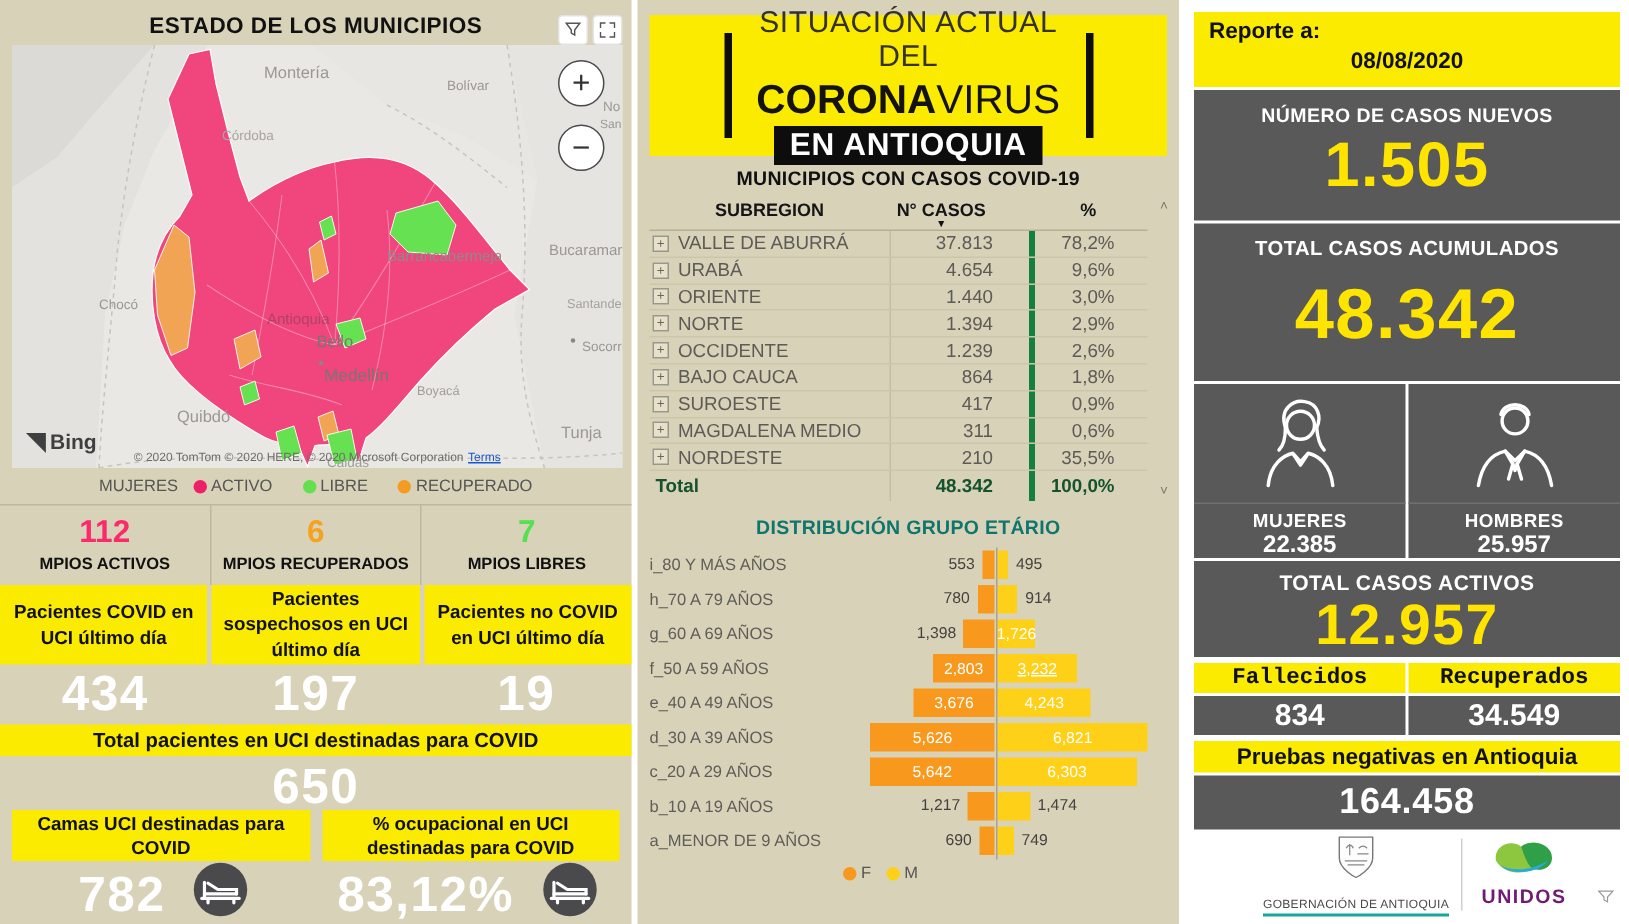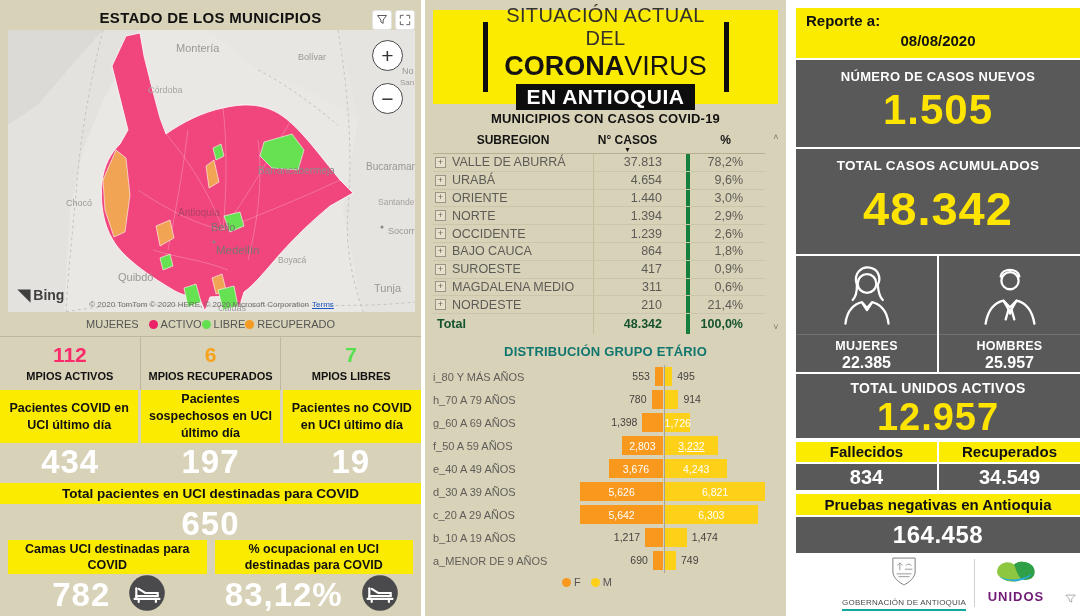--- a/index.html
+++ b/index.html
@@ -101,21 +101,21 @@
   #cum-box .big-yellow { font-size:47px; margin-top:8px; letter-spacing:1px; }
   .gender-row { position:absolute; top:256px; left:6px; width:284px; height:116px; display:flex; gap:2px; }
   .gender-cell { flex:1; background:#595959; text-align:center; }
   .gender-cell svg { margin-top:6px; }
   .gender-lab { border-top:1px solid #707070; margin-top:2px; padding-top:4px; color:#fff; font-weight:bold; font-size:12.5px; letter-spacing:.3px; }
   .gender-val { color:#fff; font-weight:bold; font-size:16px; margin-top:1px; }
   #active-box { top:374px; height:64px; }
   #active-box .rlab { font-size:14px; padding-top:6px; }
   #active-box .big-yellow { font-size:38px; letter-spacing:1px; }
   .outcome-heads { position:absolute; top:442px; left:6px; width:284px; display:flex; gap:2px; }
-  .outcome-heads .ych { flex:1; background:#FAEB00; text-align:center; font-size:15px; font-weight:bold; color:#111; height:20px; line-height:20px; }
+  .outcome-heads .ych { flex:1; background:#FAEB00; text-align:center; font-size:15px; font-weight:bold; color:#111; height:20px; line-height:20px;font-family:Liberation Mono, monospace; }
   .outcome-vals { position:absolute; top:464px; left:6px; width:284px; display:flex; gap:2px; }
   .outcome-vals .gcv { flex:1; background:#595959; text-align:center; color:#fff; font-weight:bold; font-size:20px; height:26px; line-height:26px; }
   #neg-head { top:494px; height:21px; text-align:center; font-size:15px; font-weight:bold; color:#111; line-height:21px; }
   #neg-val { top:517px; height:36px; color:#fff; font-weight:bold; font-size:24px; line-height:36px; letter-spacing:.5px; }
   .r-footer { position:absolute; top:555px; left:0; width:296px; height:61px; background:#fff; }
   .gov-block { position:absolute; left:48px; top:2px; width:132px; text-align:center; }
   .gov-text { display:inline-block; font-size:8px; color:#4a4a4a; letter-spacing:.2px; border-bottom:2px solid #16A79C; padding-bottom:2px; margin-top:2px; white-space:nowrap; }
   .footer-divider { position:absolute; left:184px; top:4px; width:1px; height:48px; background:#cfcfcf; }
   .unidos-block { position:absolute; left:196px; top:2px; width:60px; text-align:center; }
   .unidos-text { font-size:13px; font-weight:bold; color:#701a75; letter-spacing:1px; }
@@ -215,21 +215,21 @@
         <button class="zoom-btn">−</button>
       </div>
       <div class="bing-logo"><span class="bsym">◥</span><span>Bing</span></div>
       <div class="map-copy">
         <span>© 2020 TomTom © 2020 HERE, © 2020 Microsoft Corporation</span><a href="#">Terms</a>
       </div>
     </div>
 
     <div class="lp-legend">
       <span>MUJERES</span>
-      <span id="lp-legend-items" style="display:flex;gap:0;">
+      <span id="lp-legend-items" style="display:flex;gap:20px;">
           <span class="lg-item">
             <span class="lg-dot" style="background: rgb(236, 33, 104);"></span>
             <span>ACTIVO</span>
           </span>
           <span class="lg-item">
             <span class="lg-dot" style="background: rgb(99, 223, 79);"></span>
             <span>LIBRE</span>
           </span>
           <span class="lg-item">
             <span class="lg-dot" style="background: rgb(245, 154, 35);"></span>
@@ -393,21 +393,21 @@
             </div>
             <div class="tc-cases">311</div>
             <div class="tc-pct">0,6%</div>
           </div>
           <div class="trow">
             <div class="tc-name">
               <span class="expander">+</span>
               <span>NORDESTE</span>
             </div>
             <div class="tc-cases">210</div>
-            <div class="tc-pct">21,4%</div>
+            <div class="tc-pct">35,5%</div>
           </div>
           <div class="trow trow-total">
             <div class="tc-name" style="padding-left: 4px;">
               <span>Total</span>
             </div>
             <div class="tc-cases">48.342</div>
             <div class="tc-pct">100,0%</div>
           </div>
         </div>
     </div>
@@ -545,21 +545,21 @@
             <path d="M59,54 L52,66 L56,80"></path>
             <path d="M48,66 L50,72 L52,66"></path>
           </g>
         </svg>
         <div class="gender-lab">HOMBRES</div>
         <div class="gender-val">25.957</div>
       </div>
     </div>
 
     <div class="rbox" id="active-box">
-      <div class="rlab">TOTAL UNIDOS ACTIVOS</div>
+      <div class="rlab">TOTAL CASOS ACTIVOS</div>
       <div class="big-yellow">12.957</div>
     </div>
 
     <div class="outcome-heads">
       <div class="ych">Fallecidos</div>
       <div class="ych">Recuperados</div>
     </div>
     <div class="outcome-vals">
       <div class="gcv">834</div>
       <div class="gcv">34.549</div>

